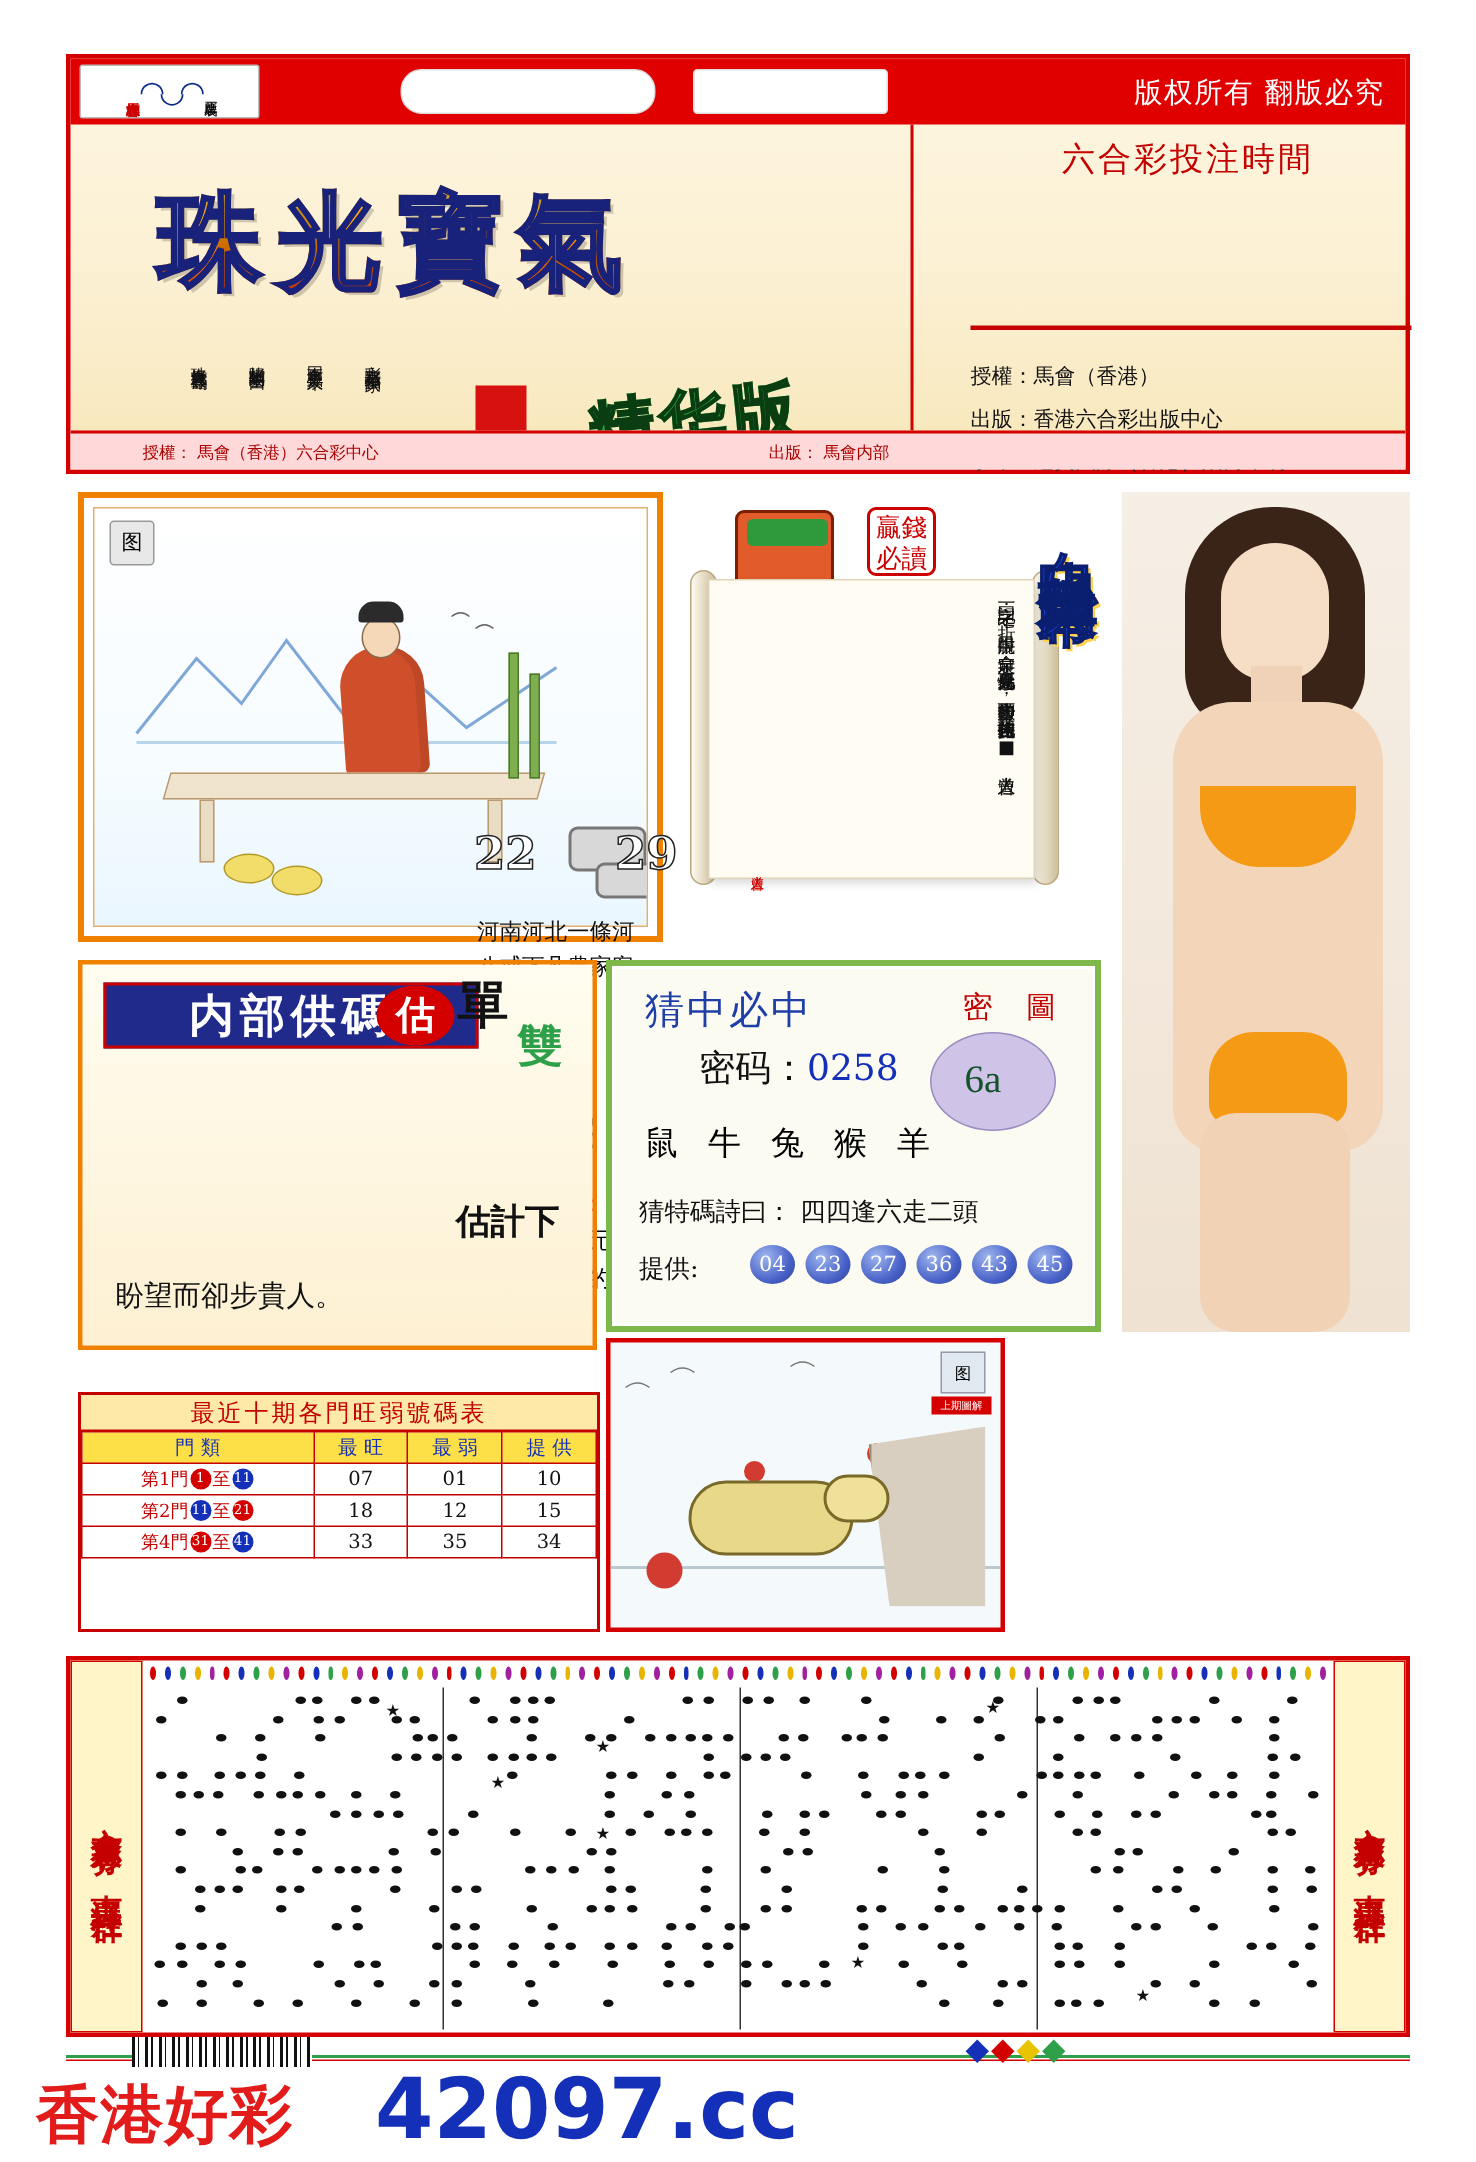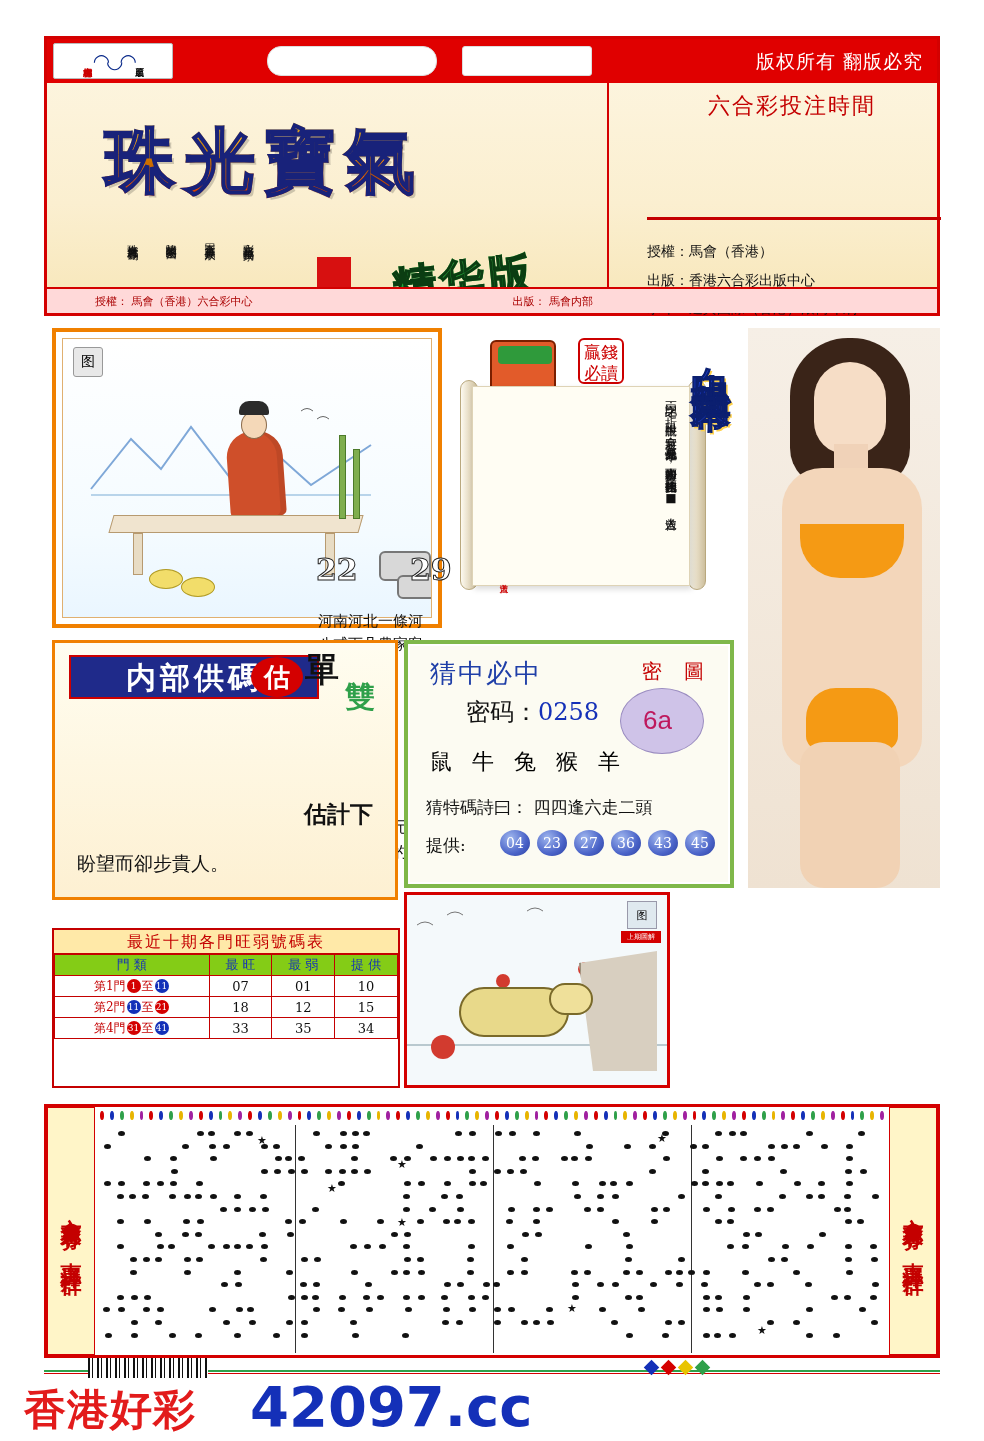--- a/index.html
+++ b/index.html
@@ -345,22 +345,22 @@
   .mima-code {
     position: absolute; left: 26px; top: 52px;
     font-family: "DejaVu Serif", serif; font-size: 24px; color: #111; margin-left: 32px;
   }
   .mima-code b { color: #1430b8; font-weight: normal; }
   .mima-circle {
     position: absolute; right: 26px; top: 44px; width: 84px; height: 66px;
     border-radius: 50%; background: #cfc3e8; border: 1px solid #9a8cc0;
   }
   .mima-circle-mark {
-    position: absolute; left: 22px; top: 16px; font-size: 26px; color: #be185d;
-    font-family: Liberation Sans, sans-serif;
+    position: absolute; left: 22px; top: 16px; font-size: 26px; color: #14532d;
+    font-family: Liberation Serif, serif;
   }
   .zodiac-row {
     position: absolute; left: 22px; top: 100px; width: 250px; height: 36px;
     display: flex; gap: 20px; align-items: center;
   }
   .zod { font-size: 22px; }
   .mima-poem {
     position: absolute; left: 18px; top: 152px;
     font-family: "DejaVu Serif", serif; font-size: 17px; color: #111;
   }
@@ -384,21 +384,21 @@
   .tbl-caption {
     height: 24px; background: #ffe9a8; border-bottom: 1px solid #c40000;
     color: #c40000; font-family: "DejaVu Serif", serif; font-size: 16px;
     text-align: center; line-height: 23px; letter-spacing: 2px;
   }
   table.mt { width: 100%; border-collapse: collapse; }
   table.mt th, table.mt td {
     border: 1px solid #c40000; font-family: "DejaVu Serif", serif;
     font-size: 13px; text-align: center; height: 21px; color: #111;
   }
-  table.mt th { color: #1430b8; background: #84cc16; font-weight: normal; }
+  table.mt th { color: #1430b8; background: #fde047; font-weight: normal; }
   table.mt td.gate { color: #c40000; white-space: nowrap; font-size: 12px; }
   .minib {
     display: inline-block; width: 14px; height: 14px; line-height: 14px;
     border-radius: 50%; background: #d40000; color: #fff; font-size: 9px;
     vertical-align: middle; margin: 0 1px;
   }
   .minib.b { background: #1430b8; }
 
   
   .bearbox {

